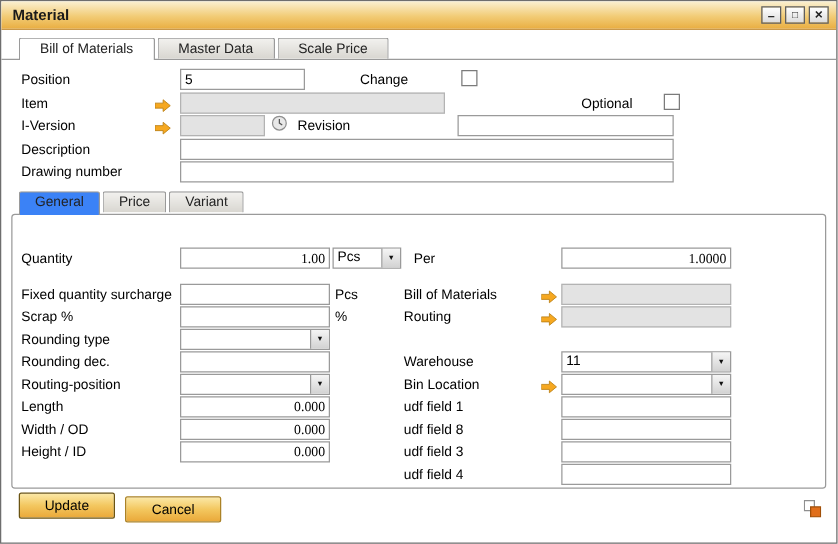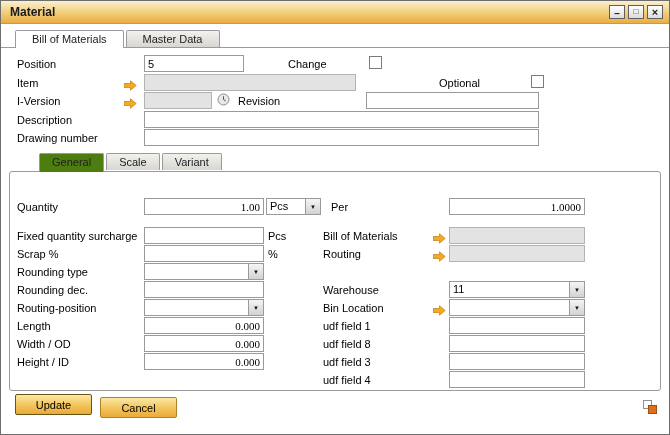--- a/index.html
+++ b/index.html
@@ -27,21 +27,21 @@
          background: linear-gradient(#f2f1ee, #d8d6d0);
          border: 1px solid #9a9a9a; border-bottom: none; border-radius: 2px 2px 0 0; white-space: nowrap; }
   .tab.active { height: 18px; background: #fff; }
 
   .groupbox { position: absolute; left: 8px; top: 170px; width: 652px; height: 220px;
               border: 1px solid #9a9a9a; border-radius: 3px; z-index: 0; background: #fff; }
   .innertabs { position: absolute; left: 14px; top: 152px; display: flex; gap: 2px; z-index: 2; }
   .itab { height: 17px; padding: 2px 12px; font-size: 11px; color: #222;
           background: linear-gradient(#f2f1ee, #d8d6d0);
           border: 1px solid #9a9a9a; border-bottom: none; border-radius: 2px 2px 0 0; white-space: nowrap; }
-  .itab.active { height: 19px; background: #4d7c0f; margin-left: 24px; }
+  .itab.active { height: 19px; background: #3b82f6; }
 
   .lbl { position: absolute; font-size: 11px; color: #000; white-space: nowrap; z-index: 3; }
   .fld { position: absolute; height: 17px; border: 1px solid #9a9a9a; background: #fff;
          font-family: inherit; font-size: 11px; padding: 0 3px; color: #000; z-index: 3; }
   .fld.dis { background: #e3e3e3; border-color: #b3b3b3; }
   .fld.num { text-align: right; font-family: Liberation Serif, serif; }
   .cb { position: absolute; width: 13px; height: 13px; background: #fff; border: 1px solid #7b7b7b; z-index: 3; }
   .arrow { position: absolute; width: 13px; height: 11px; z-index: 3; }
   .hicon { position: absolute; width: 13px; height: 13px; z-index: 3; }
 
@@ -75,35 +75,36 @@
       <span class="winbtn">
           <span class="g-close">×</span>
         </span>
     </span>
   </div>
 
   <div class="tabline"></div>
   <div class="tabstrip">
     <div class="tab active">Bill of Materials</div>
     <div class="tab">Master Data</div>
+    <div class="tab">Scale Price</div>
   </div>
 
   <span class="lbl" style="left:16px;top:57px">Position</span>
   <input class="fld" style="left: 143px; top: 54px; width: 100px;" value="5">
   <span class="lbl" style="left:287px;top:57px">Change</span>
   <span class="cb" style="left:368px;top:55px"></span>
 
   <span class="lbl" style="left:16px;top:76px">Item</span>
   <span class="arrow" style="left:123px;top:76px">
     <svg width="13" height="11" viewBox="0 0 13 11">
         <polygon points="0,3.5 6.5,3.5 6.5,0.8 12.2,5.5 6.5,10.2 6.5,7.5 0,7.5" fill="#f6a820" stroke="#bb8116" stroke-width="0.7"></polygon>
       </svg>
   </span>
   <input class="fld dis" style="left: 143px; top: 73px; width: 212px;" value="">
-  <span class="lbl" style="left:438px;top:76px">Optional</span>
+  <span class="lbl" style="left:464px;top:76px">Optional</span>
   <span class="cb" style="left:530px;top:74px"></span>
 
   <span class="lbl" style="left:16px;top:94px">I-Version</span>
   <span class="arrow" style="left:123px;top:94px">
     <svg width="13" height="11" viewBox="0 0 13 11">
         <polygon points="0,3.5 6.5,3.5 6.5,0.8 12.2,5.5 6.5,10.2 6.5,7.5 0,7.5" fill="#f6a820" stroke="#bb8116" stroke-width="0.7"></polygon>
       </svg>
   </span>
   <input class="fld dis" style="left: 143px; top: 91px; width: 68px;" value="">
   <span class="hicon" style="left:216px;top:91px">
@@ -117,21 +118,21 @@
 
   <span class="lbl" style="left:16px;top:113px">Description</span>
   <input class="fld" style="left: 143px; top: 110px; width: 395px;" value="">
 
   <span class="lbl" style="left:16px;top:131px">Drawing number</span>
   <input class="fld" style="left: 143px; top: 128px; width: 395px;" value="">
 
   <div class="groupbox"></div>
   <div class="innertabs">
     <div class="itab active">General</div>
-    <div class="itab">Scale</div>
+    <div class="itab">Price</div>
     <div class="itab">Variant</div>
   </div>
 
   <span class="lbl" style="left:16px;top:200px">Quantity</span>
   <input class="fld num" style="left: 143px; top: 197px; width: 120px;" value="1.00">
   <span class="dd" style="left:265px;top:197px;width:55px">
     <span class="ddv">Pcs</span>
     <span class="ddb">
         <i class="ddg">▼</i>
       </span>

